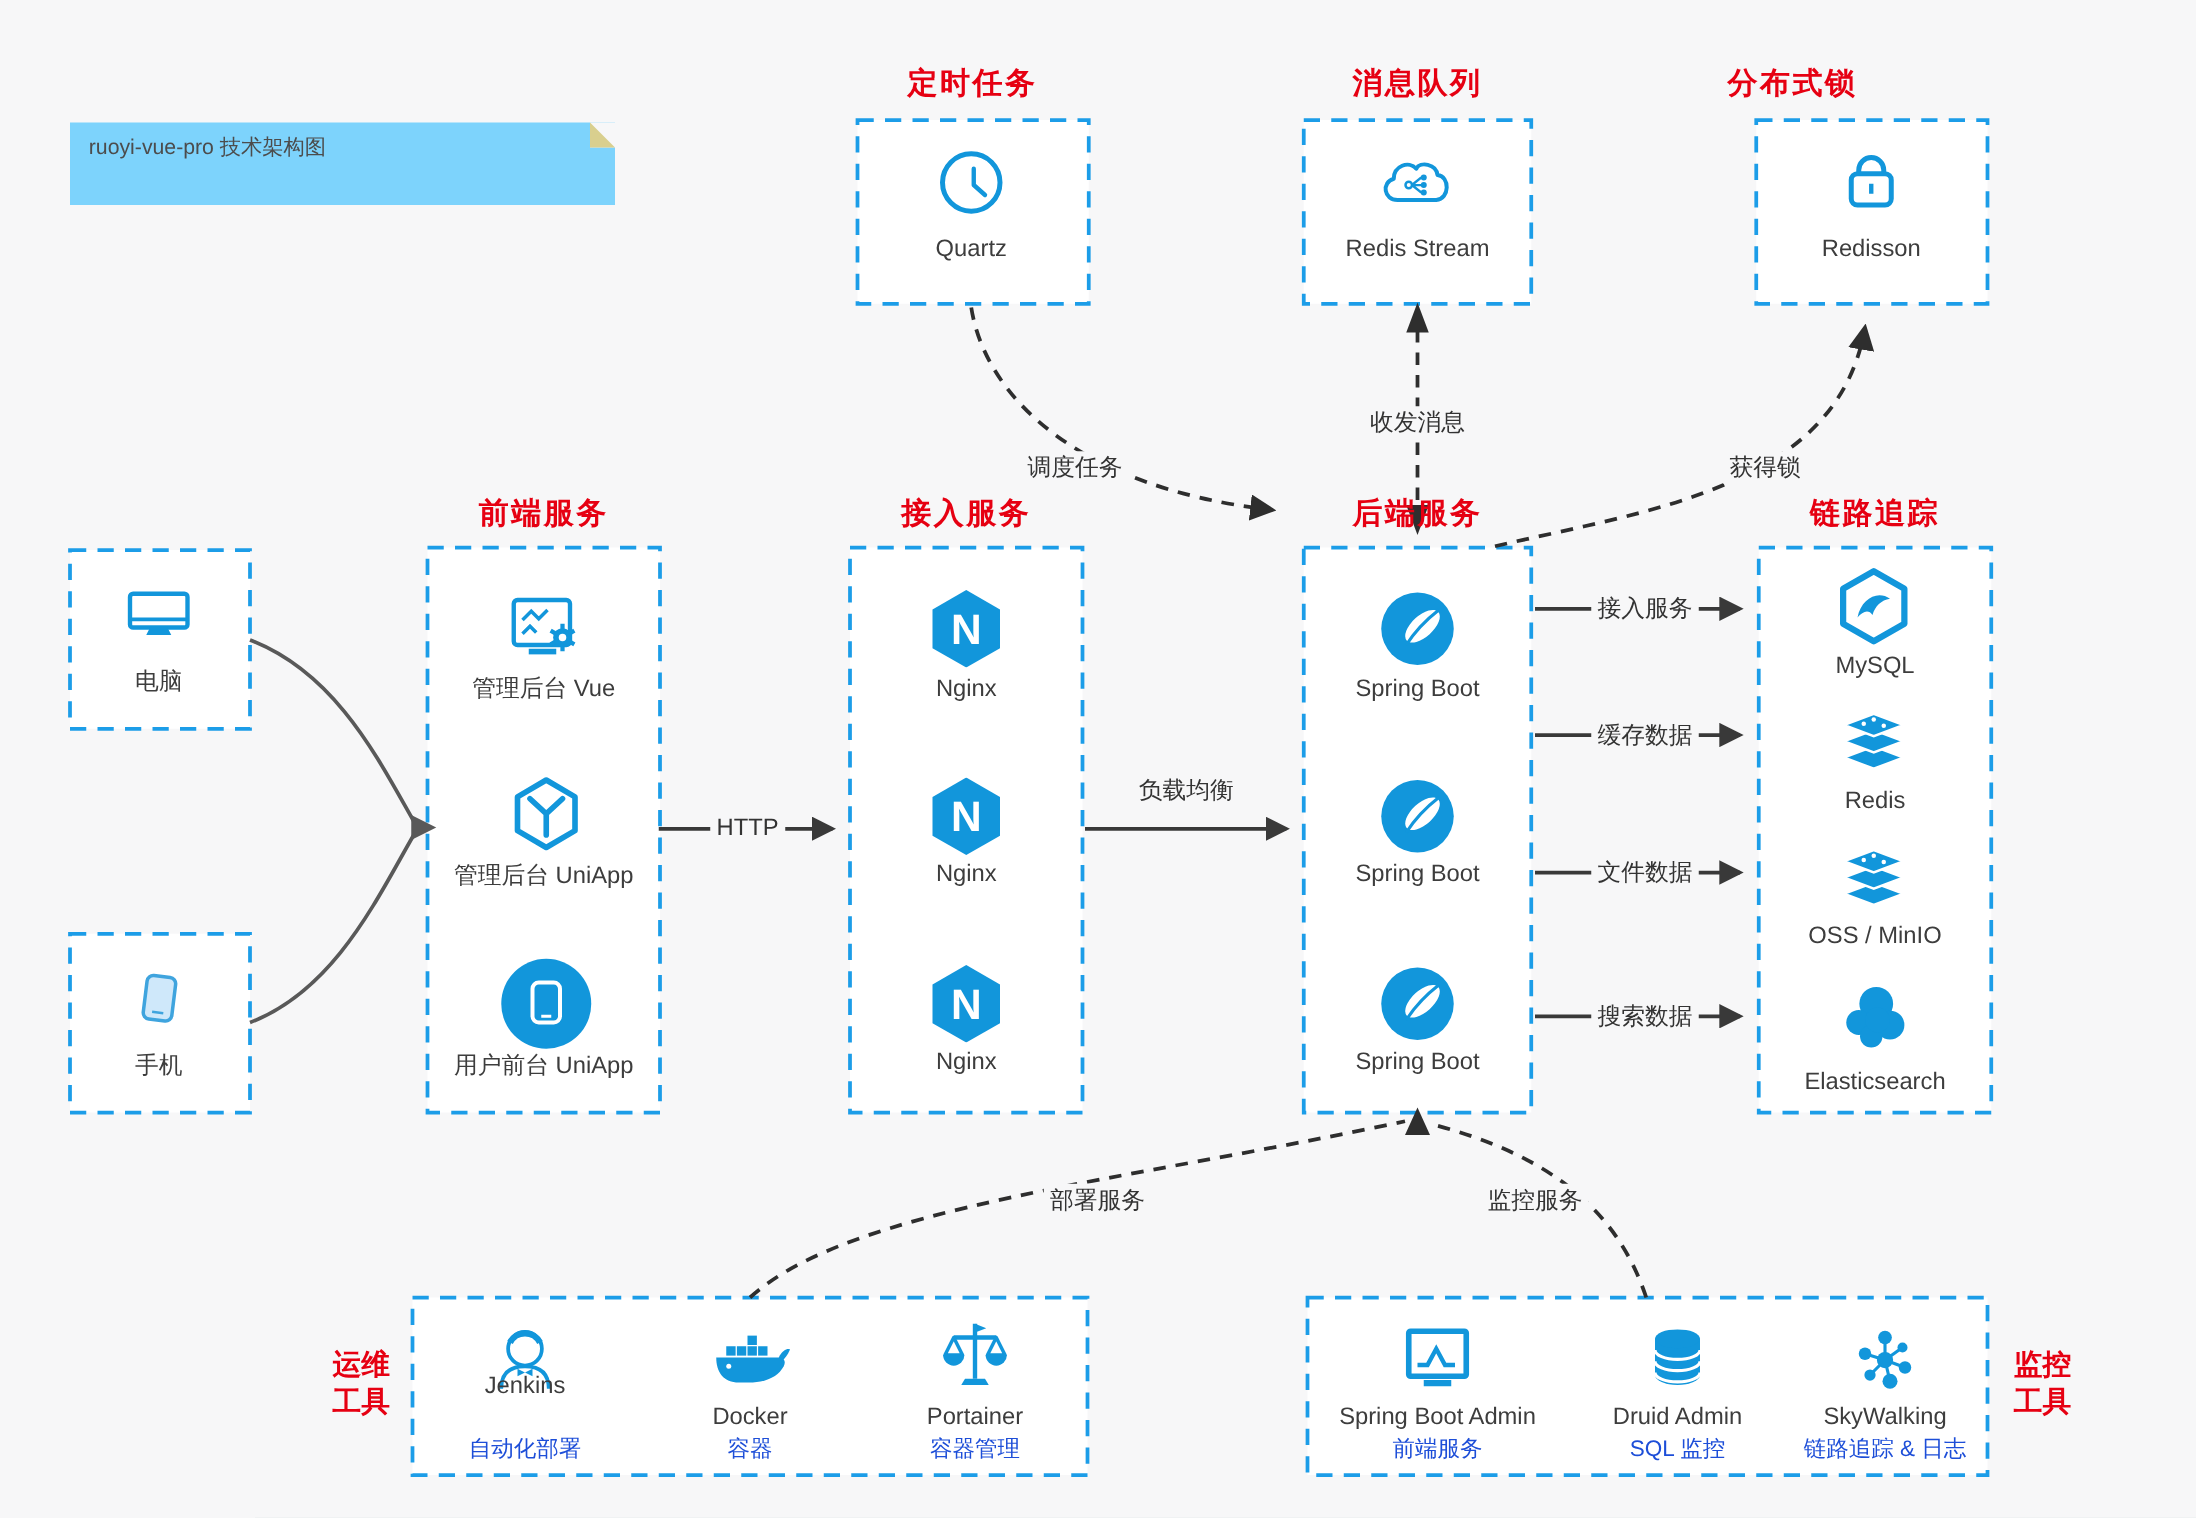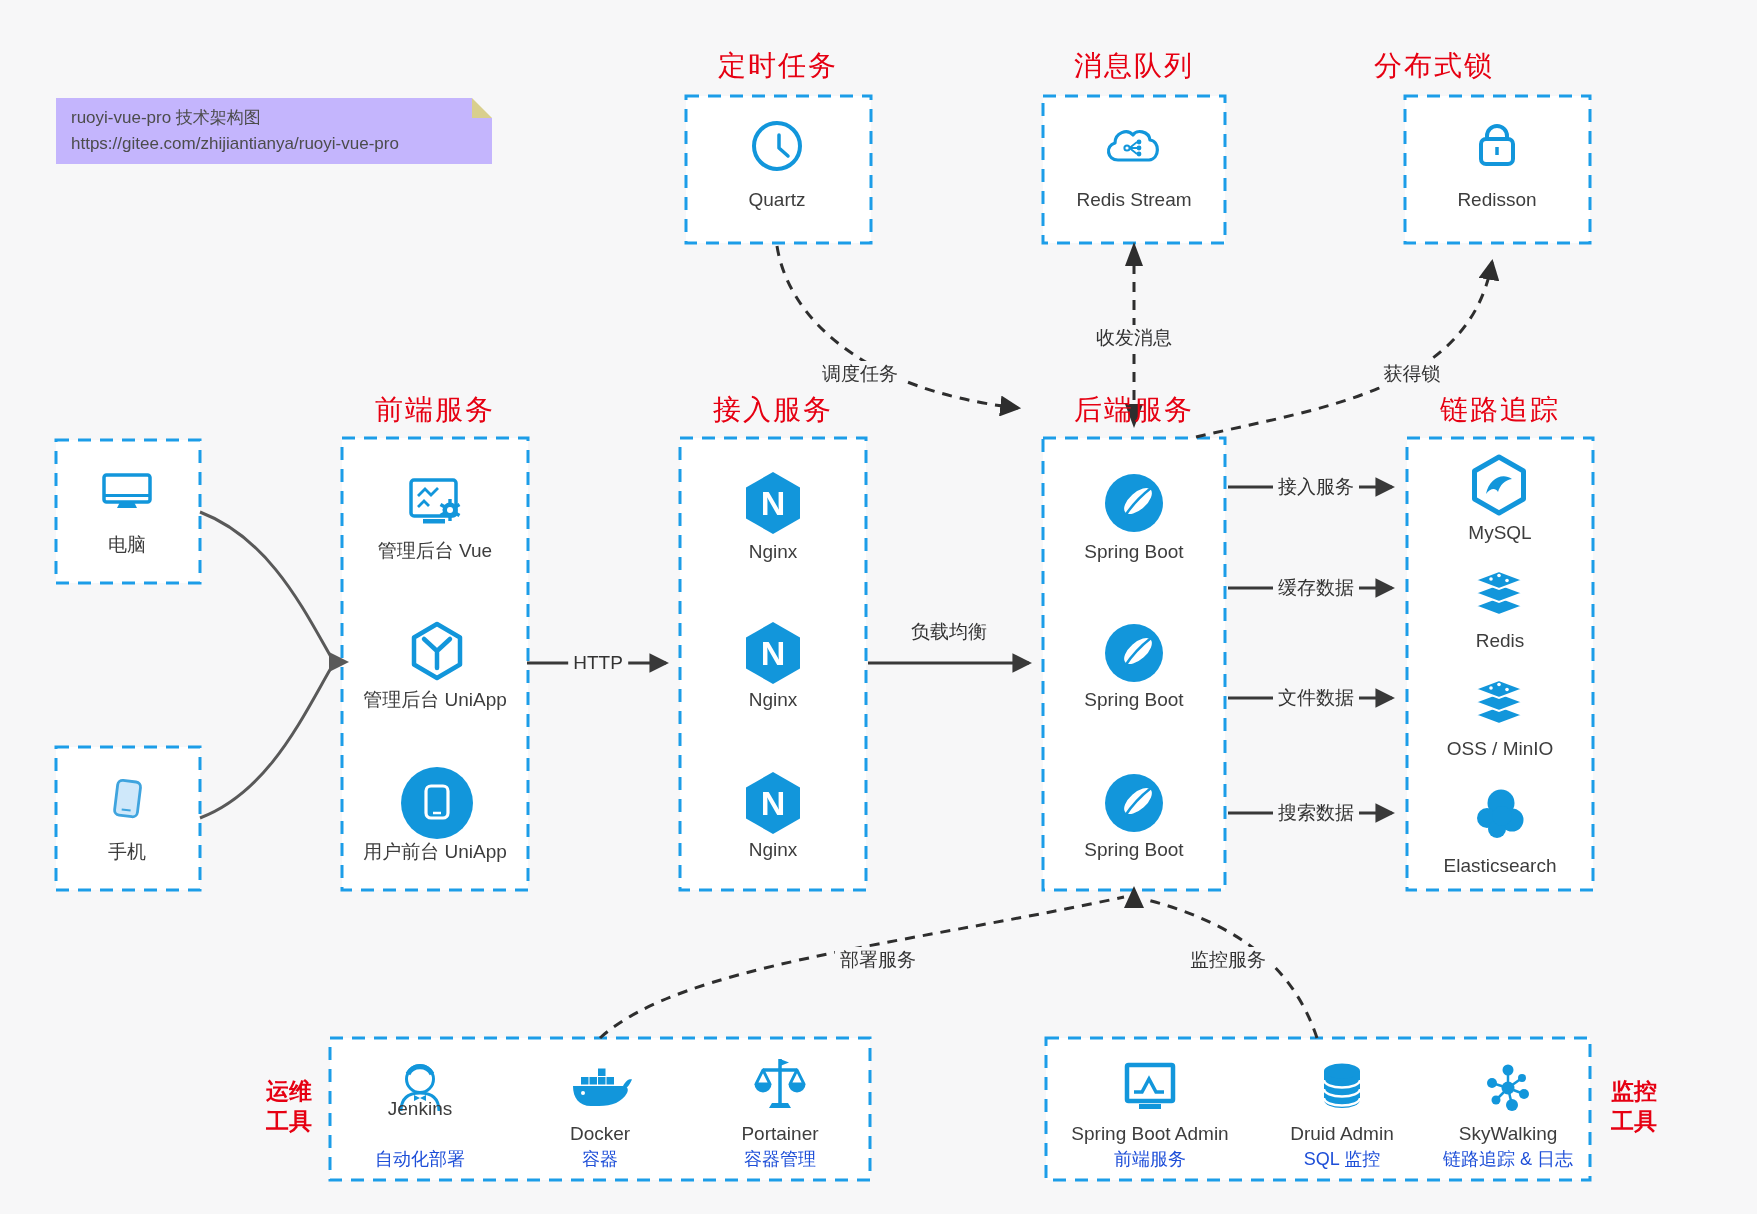--- a/index.html
+++ b/index.html
@@ -1,30 +1,30 @@
 <!DOCTYPE html>
 <html><head>
 <meta charset="utf-8">
 <style>
   *{margin:0;padding:0;box-sizing:border-box}
   html,body{background:#eceef0}
   .canvas{position:relative;width:1757px;height:1214px;background:#f7f7f8;
     font-family:"Liberation Sans","DejaVu Sans",sans-serif;overflow:hidden}
   .layer{position:absolute;left:0;top:0;width:1757px;height:1214px}
-  .gtitle{position:absolute;transform:translate(-50%,-50%);font-size:28px;font-weight:400;
+  .gtitle{position:absolute;transform:translate(-50%,-50%);font-size:24px;font-weight:700;
     color:#e60012;letter-spacing:2px;white-space:nowrap}
   .side-title{position:absolute;transform:translate(-50%,-50%);font-size:23px;font-weight:700;
     color:#e60012;text-align:center;line-height:30px;white-space:nowrap}
   .side-title span{display:block}
   .icn{position:absolute;transform:translate(-50%,-50%);line-height:0}
   .ilabel{position:absolute;transform:translate(-50%,-50%);font-size:19px;color:#3d3d3d;white-space:nowrap}
   .isub{position:absolute;transform:translate(-50%,-50%);font-size:18px;color:#1d4ed8;white-space:nowrap}
   .elabel{position:absolute;transform:translate(-50%,-50%);font-size:19px;color:#333;
     background:#f7f7f8;padding:0 5px;white-space:nowrap;z-index:3}
-  .note{position:absolute;left:56px;top:98px;width:436px;height:66px;background:#c4b5fd;
+  .note{position:absolute;left:56px;top:98px;width:436px;height:66px;background:#7dd3fc;
     padding:7px 0 0 15px;font-size:17px;line-height:26px;color:#4c4c4c;z-index:2}
   .note::after{content:"";position:absolute;top:0;right:0;width:0;height:0;
     border-top:20px solid #f7f7f8;border-left:20px solid #d9cf8e}
 </style>
 </head>
 <body>
 
 <div class="canvas">
 
   <svg class="layer" width="1757" height="1214" viewBox="0 0 1757 1214">
@@ -75,21 +75,20 @@
     </g>
     <g fill="#2e2e2e" stroke="none">
       <polygon points="1134,242 1125,266 1143,266"></polygon>
       <polygon points="1134,428 1125,404 1143,404"></polygon>
       <polygon points="1134,886 1124,908 1144,908"></polygon>
     </g>
   </svg>
 
   <div class="note">
     <div>ruoyi-vue-pro 技术架构图</div>
-    <div>https://gitee.com/zhijiantianya/ruoyi-vue-pro</div>
   </div>
 
   <div class="gtitle" style="left:778px;top:66px">定时任务</div>
   <div class="gtitle" style="left:1134px;top:66px">消息队列</div>
   <div class="gtitle" style="left:1434px;top:66px">分布式锁</div>
   <div class="gtitle" style="left:435px;top:410px">前端服务</div>
   <div class="gtitle" style="left:773px;top:410px">接入服务</div>
   <div class="gtitle" style="left:1134px;top:410px">后端服务</div>
   <div class="gtitle" style="left:1500px;top:410px">链路追踪</div>
 

